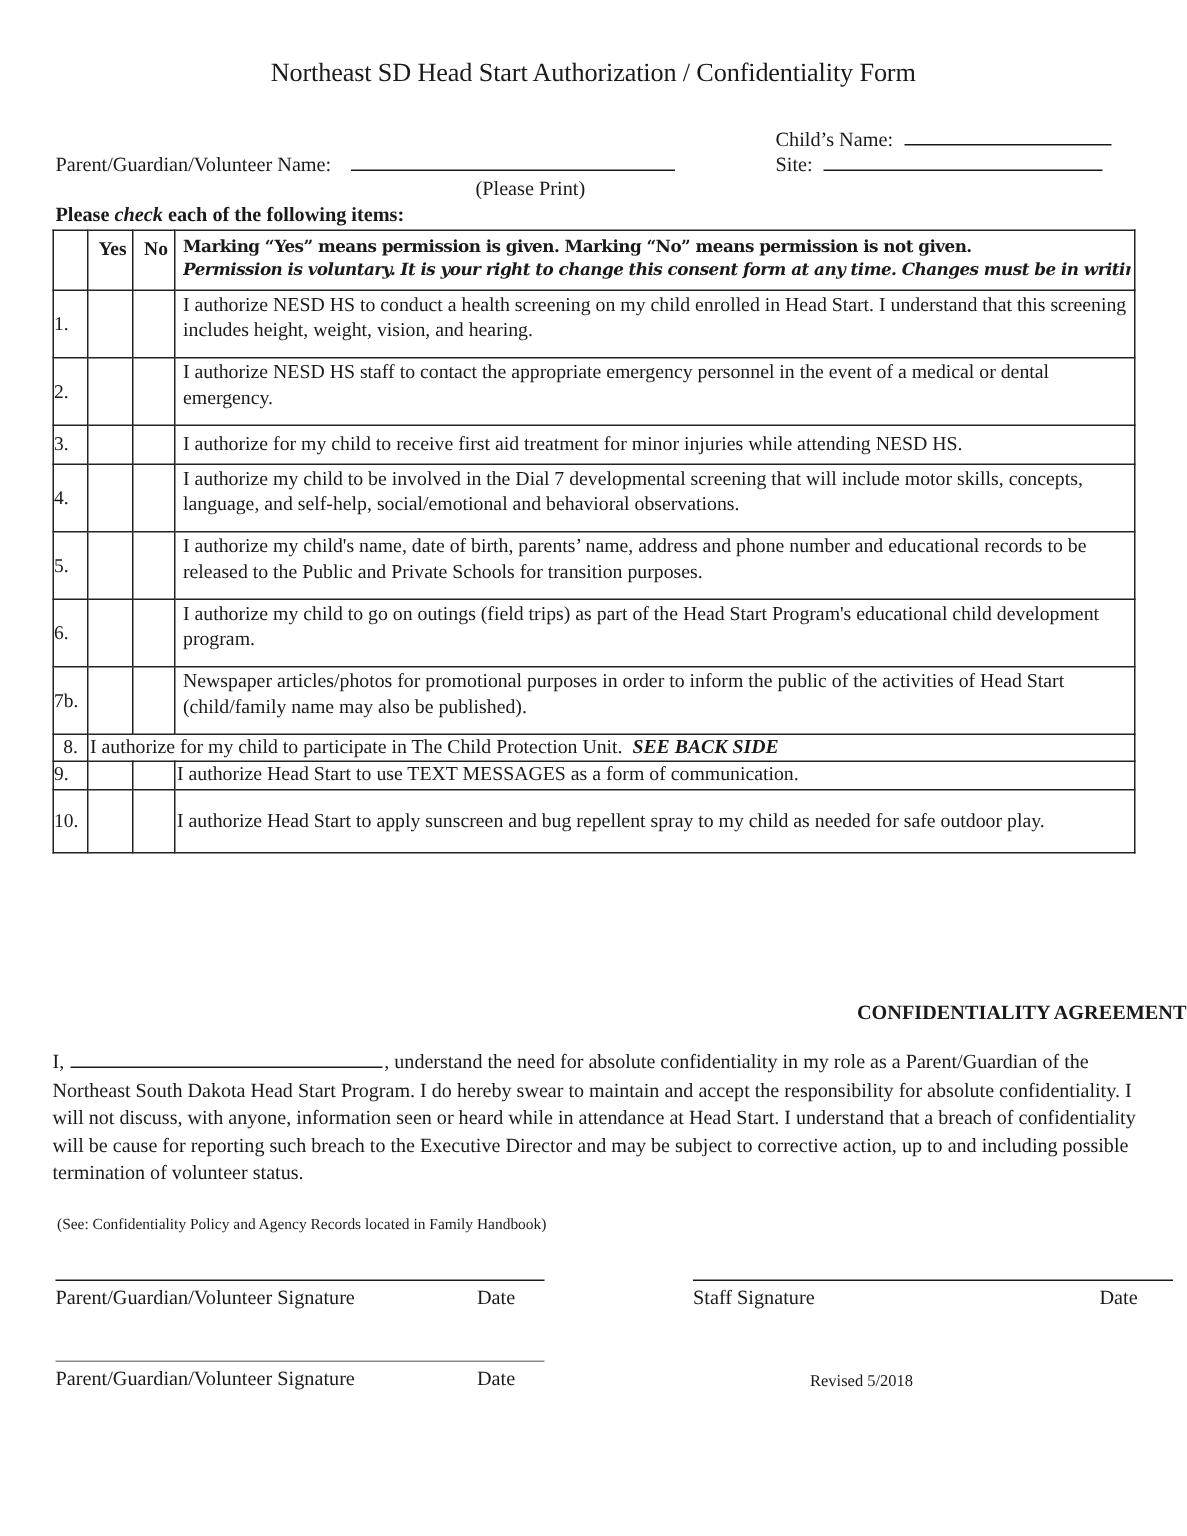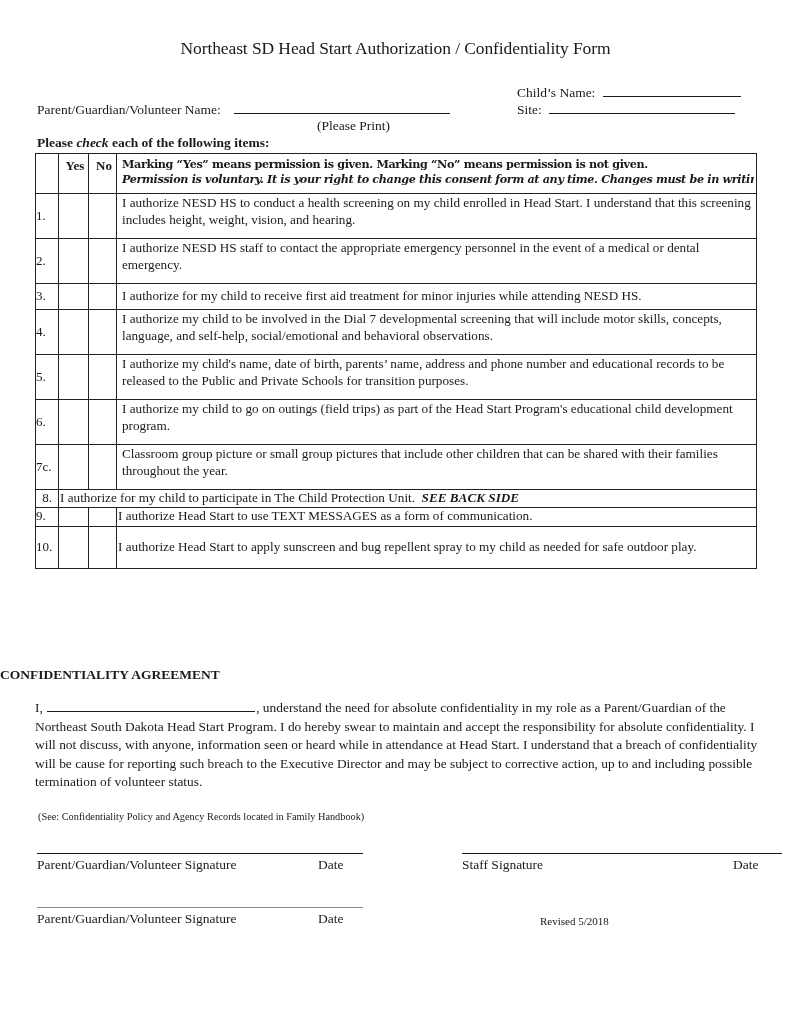--- a/index.html
+++ b/index.html
@@ -37,21 +37,21 @@
   .num { font-size: 13px; padding-left: 0 !important; }
   .cb { }
   tr.r-hdr { height: 40px; margin-top: 32px; }
   tr.r2line { height: 45px; }
   tr.r1line { height: 26px; }
   tr.r8 { height: 17px; }
   tr.r9 { height: 19px; }
   tr.r10 { height: 42px; }
   .bold-italic { font-weight: bold; font-style: italic; }
 
-  .conf-title { top: 667px; left: 0; width: 791px; text-align: left; font-weight: bold; font-size: 13.5px; }
+  .conf-title { top: 667px; left: 0; width: 791px; text-align: right; font-weight: bold; font-size: 13.5px; }
   .para {
     top: 699px; left: 35px; width: 730px; font-size: 13.4px; line-height: 18.5px;
   }
   .para .blank { display: inline-block; width: 208px; border-bottom: 1.2px solid #1a1a1a; height: 12px; margin: 0 1px; }
   .see { top: 811px; left: 38px; font-size: 10.3px; text-align: center; }
 
   .sigline { height: 0; border-top: 1.6px solid #1a1a1a; }
   .sigline.grey { border-top-color: #888; }
   .siglbl { font-size: 13.5px; }
   .revised { font-size: 11px; }
@@ -128,24 +128,24 @@
     <td class="cb"></td>
     <td class="txt">I authorize my child's name, date of birth, parents’ name, address and phone number and educational records to be released to the Public and Private Schools for transition purposes.</td>
   </tr>
   <tr class="r2line">
     <td class="num">6.</td>
     <td class="cb"></td>
     <td class="cb"></td>
     <td class="txt">I authorize my child to go on outings (field trips) as part of the Head Start Program's educational child development program.</td>
   </tr>
   <tr class="r2line">
-    <td class="num">7c.</td>
+    <td class="num">7b.</td>
     <td class="cb"></td>
     <td class="cb"></td>
-    <td class="txt">Classroom group picture or small group pictures that include other children that can be shared with their families throughout the year.</td>
+    <td class="txt">Newspaper articles/photos for promotional purposes in order to inform the public of the activities of Head Start (child/family name may also be published).</td>
   </tr>
 
   <tr class="r8">
     <td class="num" style="text-align:center;">8.</td>
     <td colspan="3" style="padding:0 2px 0 1px; vertical-align:middle;">
       <span style="white-space:pre;">I authorize for my child to participate in The Child Protection Unit.  </span><span class="bold-italic">SEE BACK SIDE</span>
     </td>
   </tr>
   <tr class="r9">
     <td class="num">9.</td>

